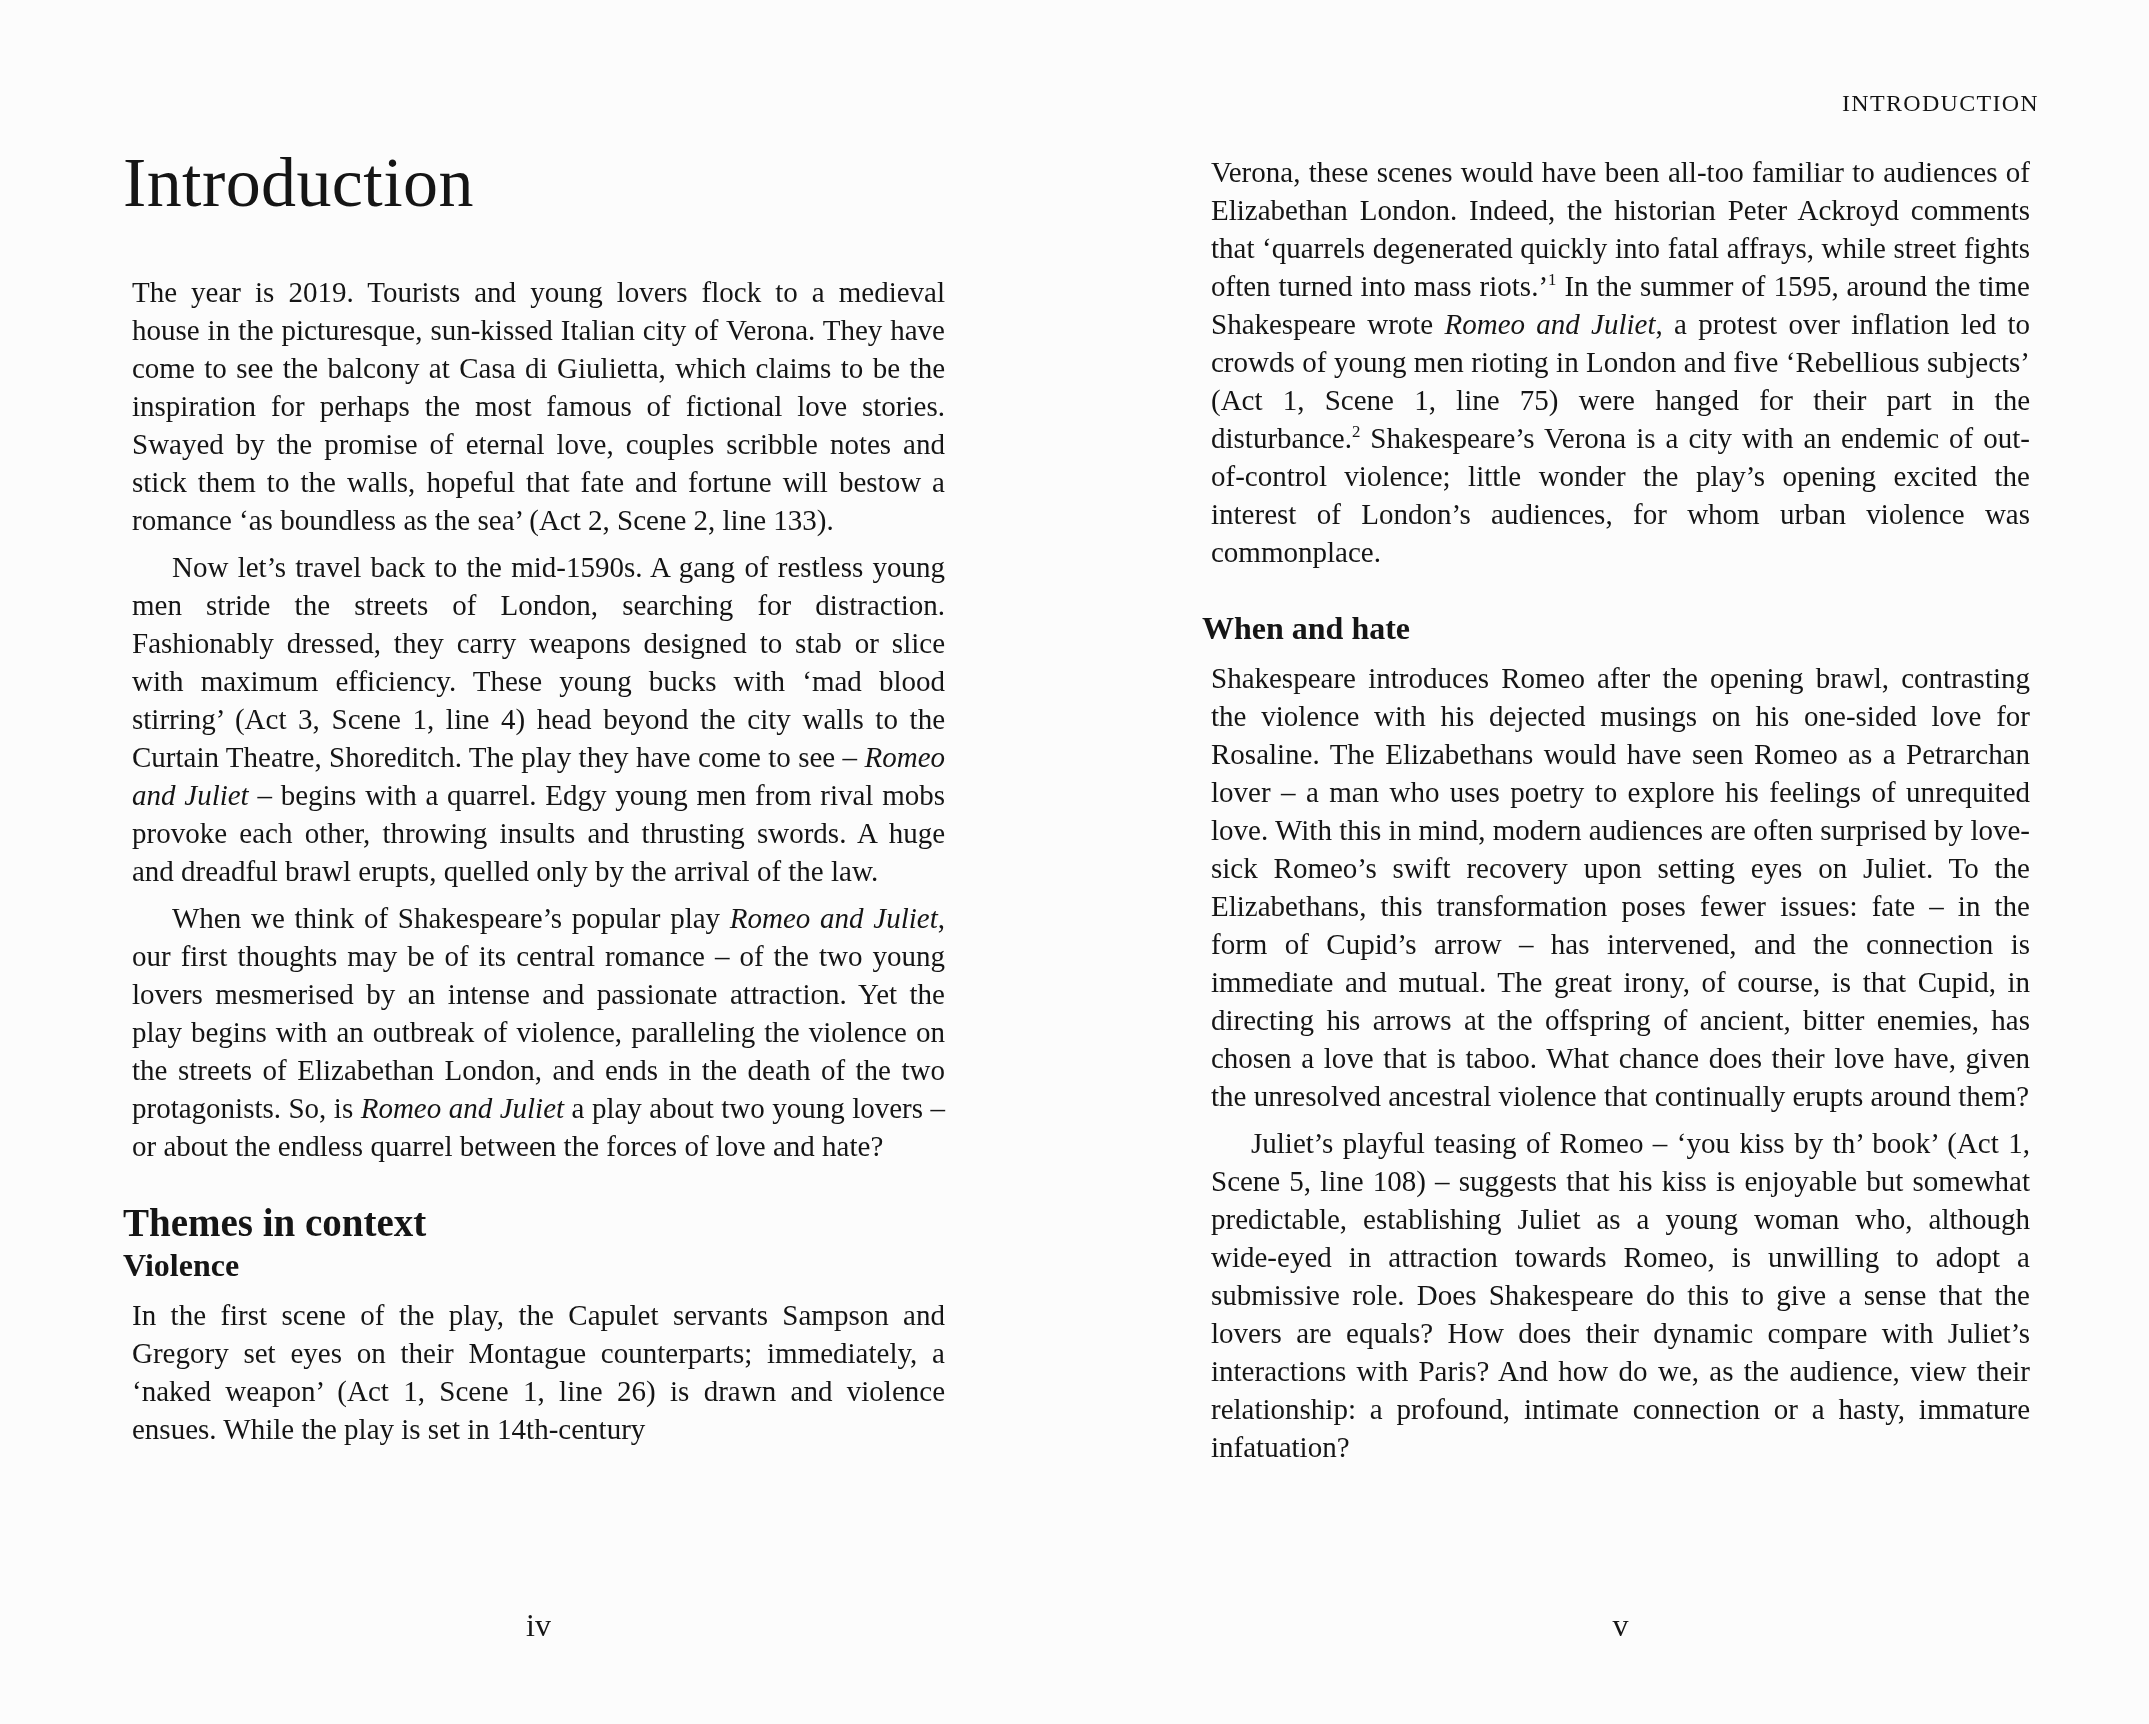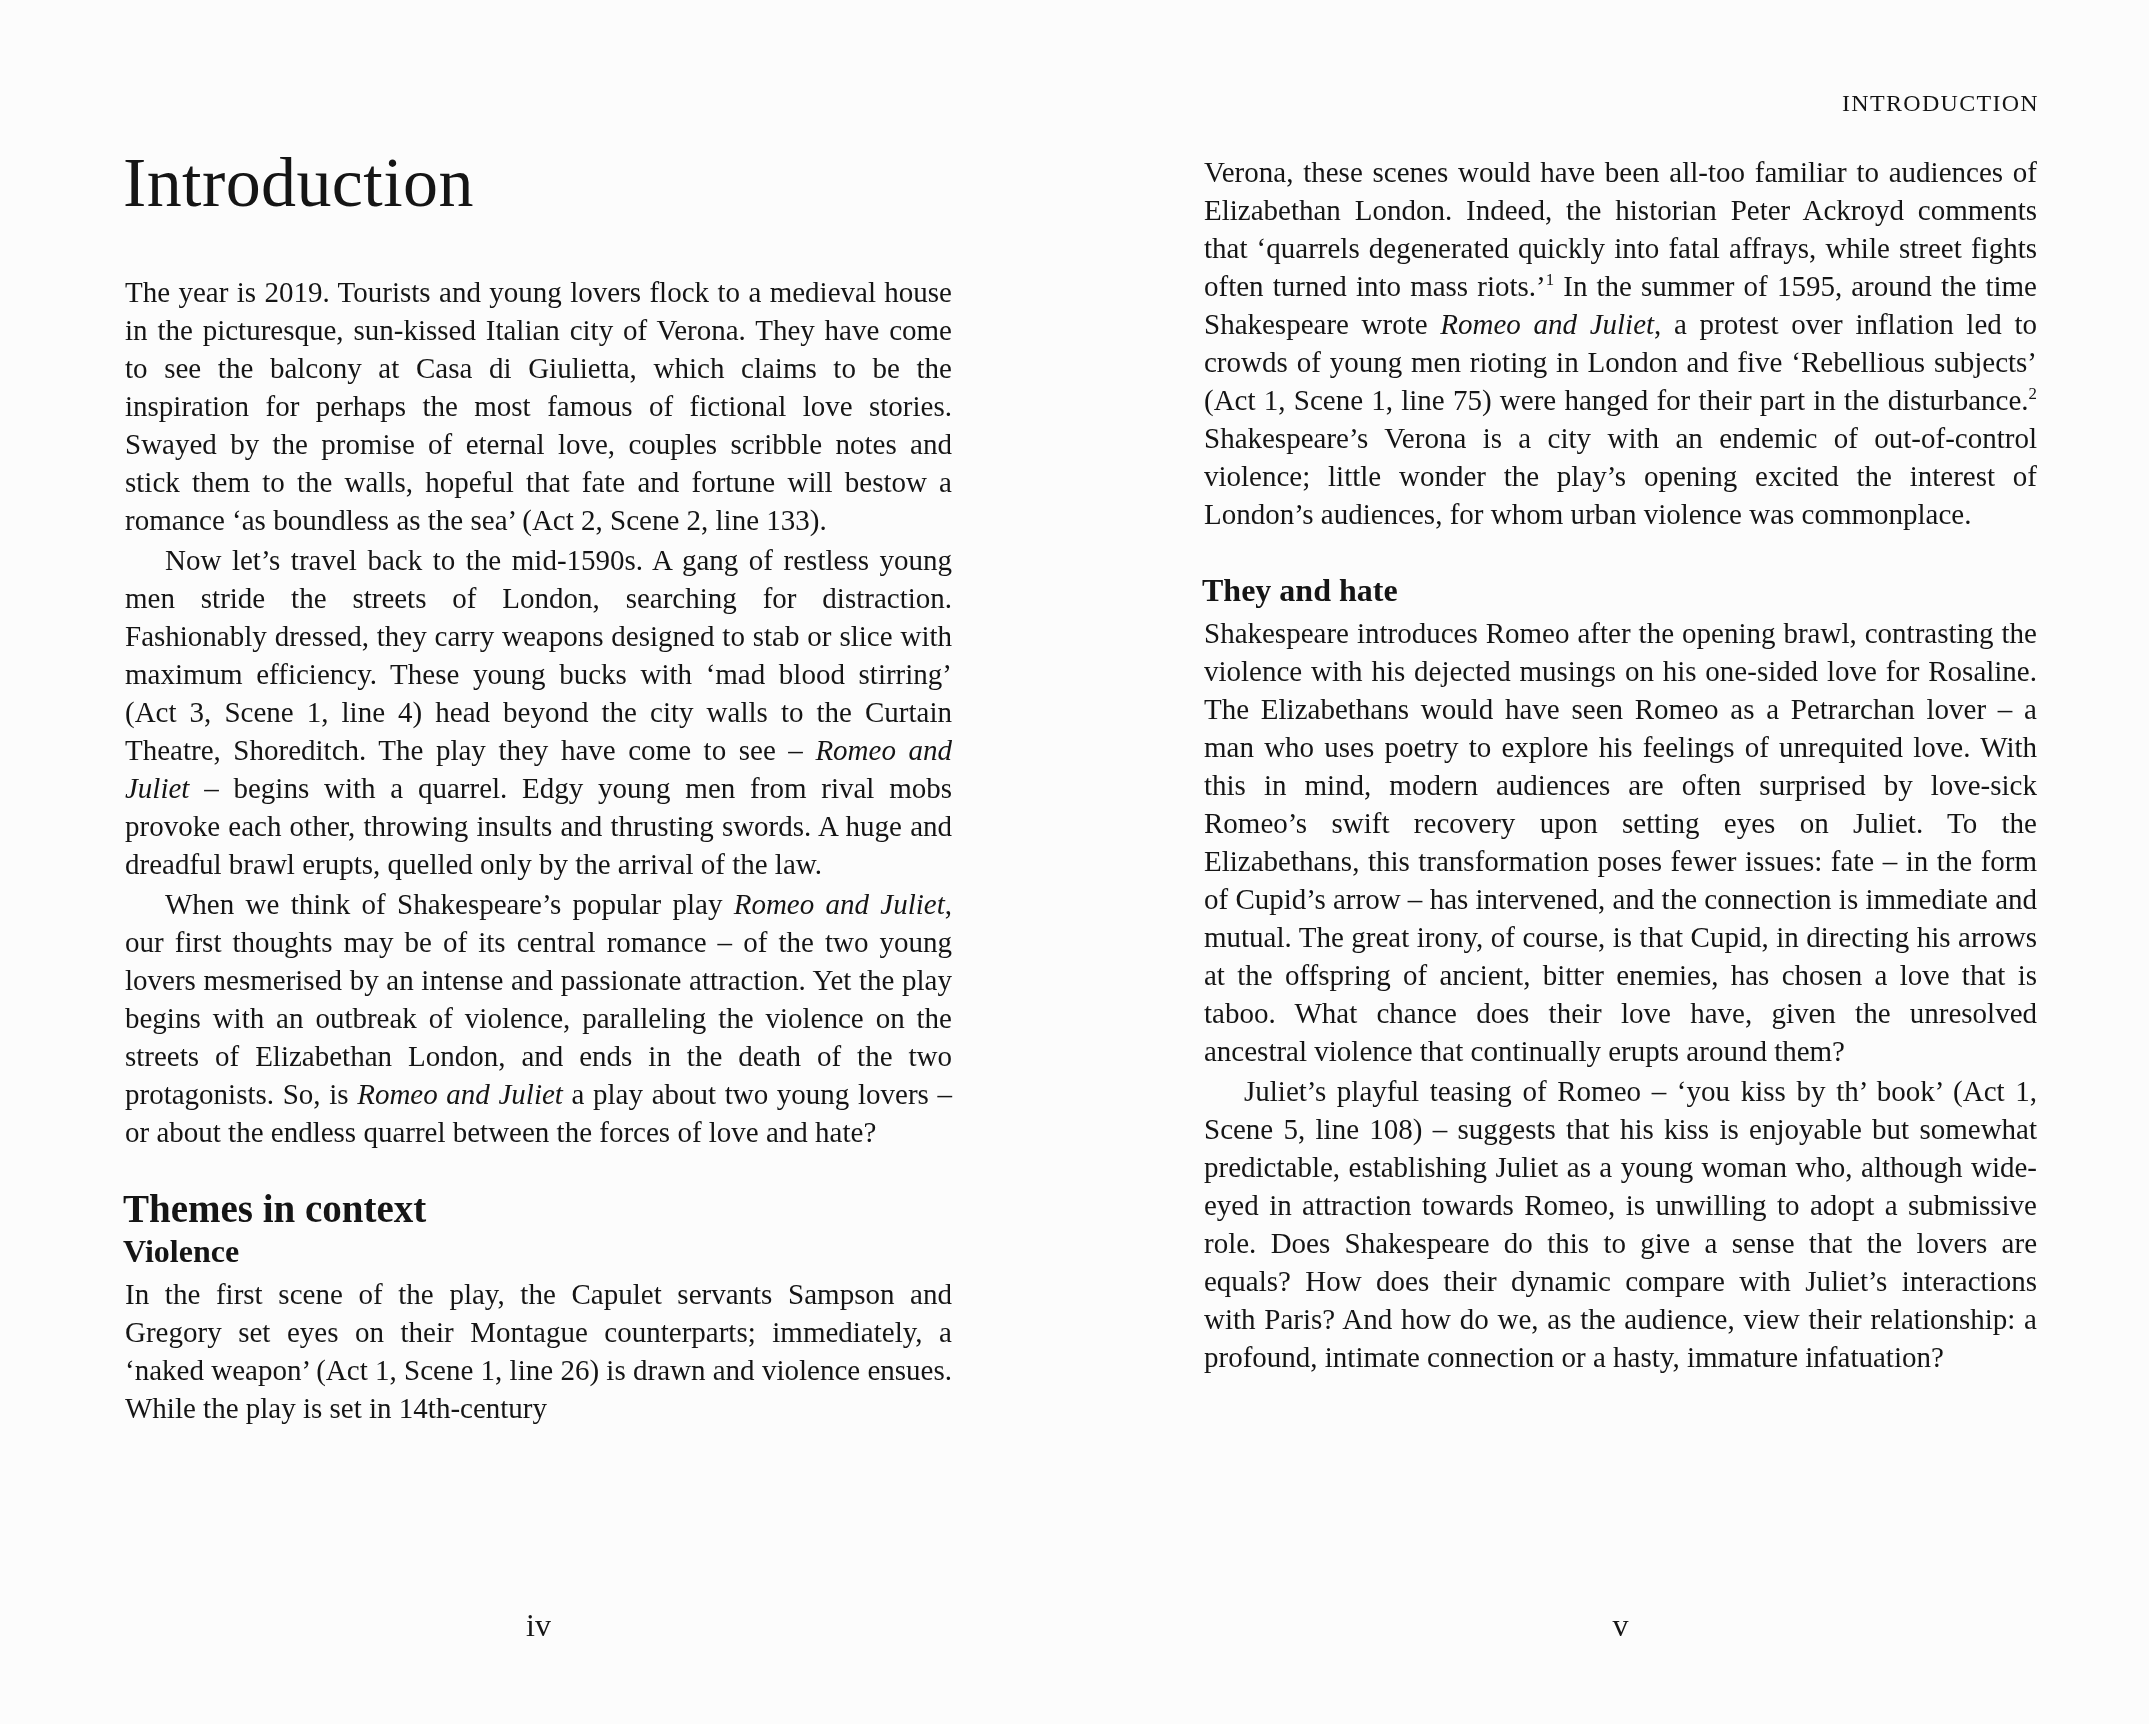--- a/index.html
+++ b/index.html
@@ -20,21 +20,21 @@
     font-size: 70px;
     line-height: 75px;
     margin: 145px 0 0 0;
     letter-spacing: 0.4px;
   }
 
   .page-left .blocks  { margin-top: 53px; }
   .page-right .blocks { margin-top: 153px; }
 
   .blocks p {
-    margin: 2px;
+    margin: 9px;
     font-size: 29px;
     line-height: 38px;
     text-align: justify;
   }
   .blocks p.indent { text-indent: 40px; }
   .blocks em { font-style: italic; font-weight: inherit; }
   .blocks sup {
     font-size: 0.58em;
     line-height: 0;
     vertical-align: super;
@@ -84,21 +84,21 @@
         <h3><span>Violence</span></h3>
         <p><span>In the first scene of the play, the Capulet servants Sampson and Gregory set eyes on their Montague counterparts; immediately, a ‘naked weapon’ (Act 1, Scene 1, line 26) is drawn and violence ensues. While the play is set in 14th-century</span></p>
       </div>
     <div class="page-number">iv</div>
   </section>
 
   <section class="page page-right">
     <div class="running-header">INTRODUCTION</div>
     <div class="blocks">
         <p><span>Verona, these scenes would have been all-too familiar to audiences of Elizabethan London. Indeed, the historian Peter Ackroyd comments that ‘quarrels degenerated quickly into fatal affrays, while street fights often turned into mass riots.’</span><sup>1</sup><span> In the summer of 1595, around the time Shakespeare wrote </span><em>Romeo and Juliet</em><span>, a protest over inflation led to crowds of young men rioting in London and five ‘Rebellious subjects’ (Act 1, Scene 1, line 75) were hanged for their part in the disturbance.</span><sup>2</sup><span> Shakespeare’s Verona is a city with an endemic of out-of-control violence; little wonder the play’s opening excited the interest of London’s audiences, for whom urban violence was commonplace.</span></p>
-        <h3><span>They and hate</span></h3>
+        <h3><span>When and hate</span></h3>
         <p><span>Shakespeare introduces Romeo after the opening brawl, contrasting the violence with his dejected musings on his one-sided love for Rosaline. The Elizabethans would have seen Romeo as a Petrarchan lover – a man who uses poetry to explore his feelings of unrequited love. With this in mind, modern audiences are often surprised by love-sick Romeo’s swift recovery upon setting eyes on Juliet. To the Elizabethans, this transformation poses fewer issues: fate – in the form of Cupid’s arrow – has intervened, and the connection is immediate and mutual. The great irony, of course, is that Cupid, in directing his arrows at the offspring of ancient, bitter enemies, has chosen a love that is taboo. What chance does their love have, given the unresolved ancestral violence that continually erupts around them?</span></p>
         <p class="indent"><span>Juliet’s playful teasing of Romeo – ‘you kiss by th’ book’ (Act 1, Scene 5, line 108) – suggests that his kiss is enjoyable but somewhat predictable, establishing Juliet as a young woman who, although wide-eyed in attraction towards Romeo, is unwilling to adopt a submissive role. Does Shakespeare do this to give a sense that the lovers are equals? How does their dynamic compare with Juliet’s interactions with Paris? And how do we, as the audience, view their relationship: a profound, intimate connection or a hasty, immature infatuation?</span></p>
       </div>
     <div class="page-number">v</div>
   </section>
 
 </div>
 
 
 </body></html>

